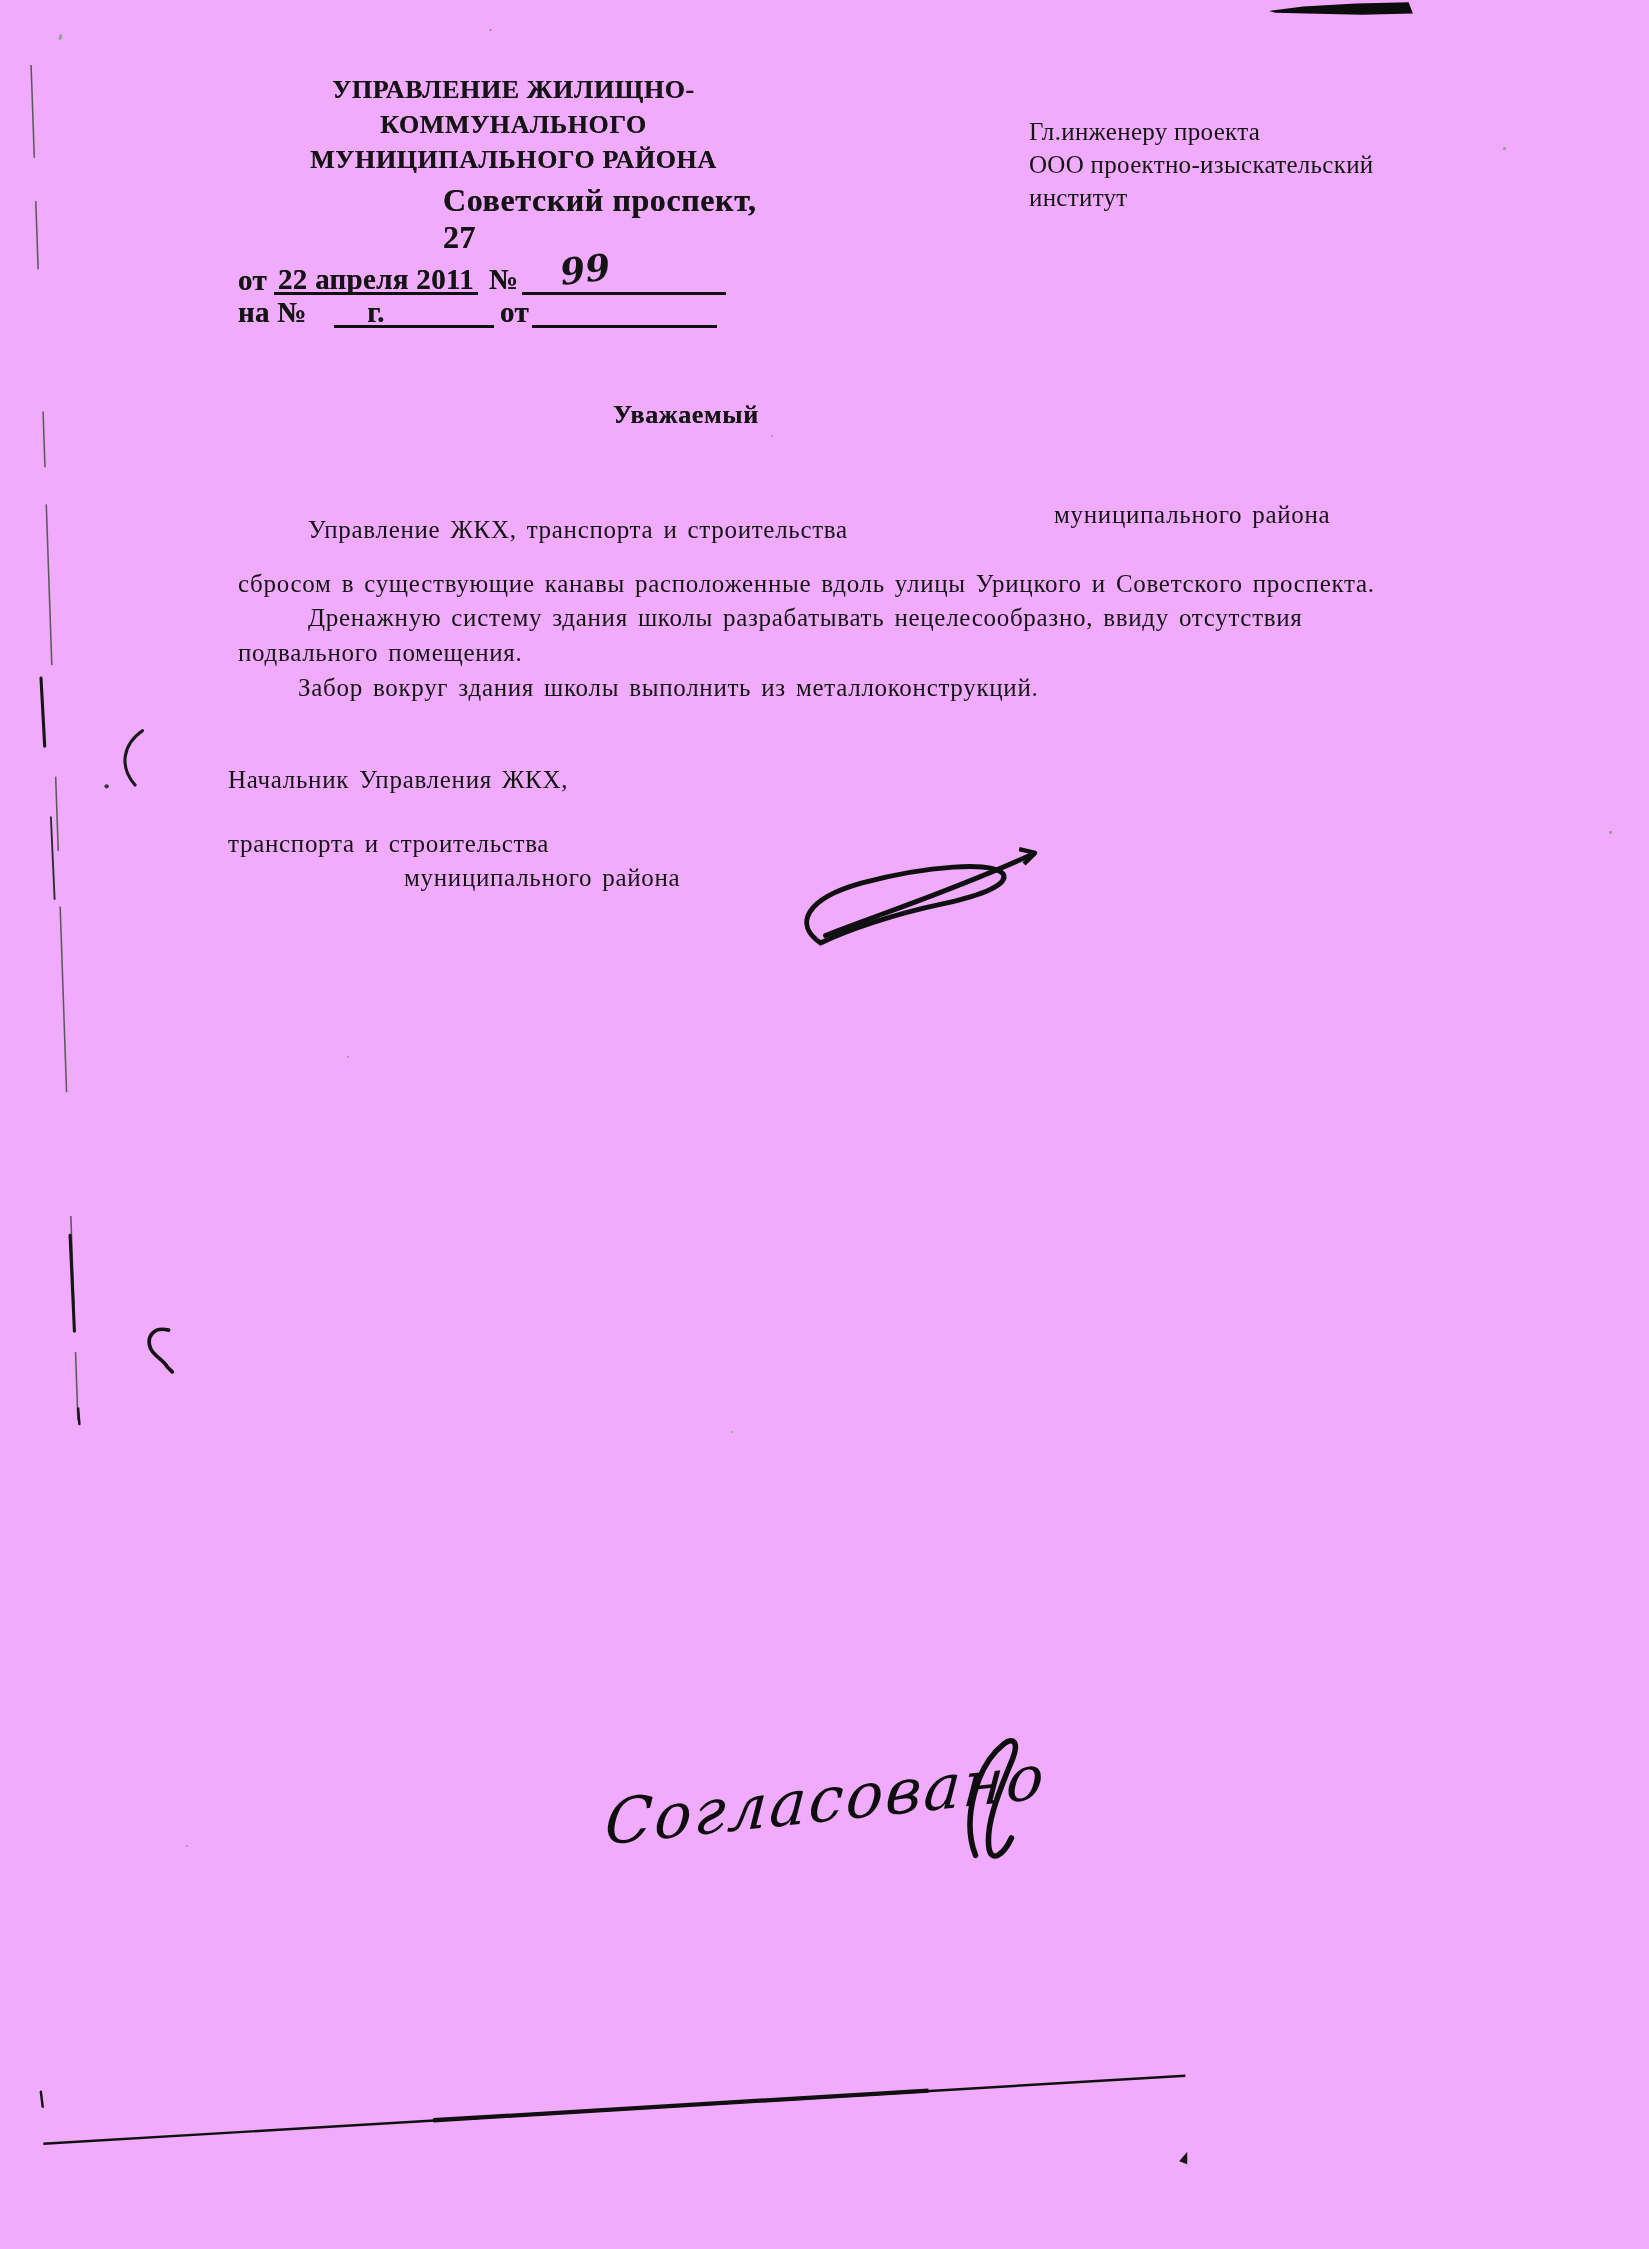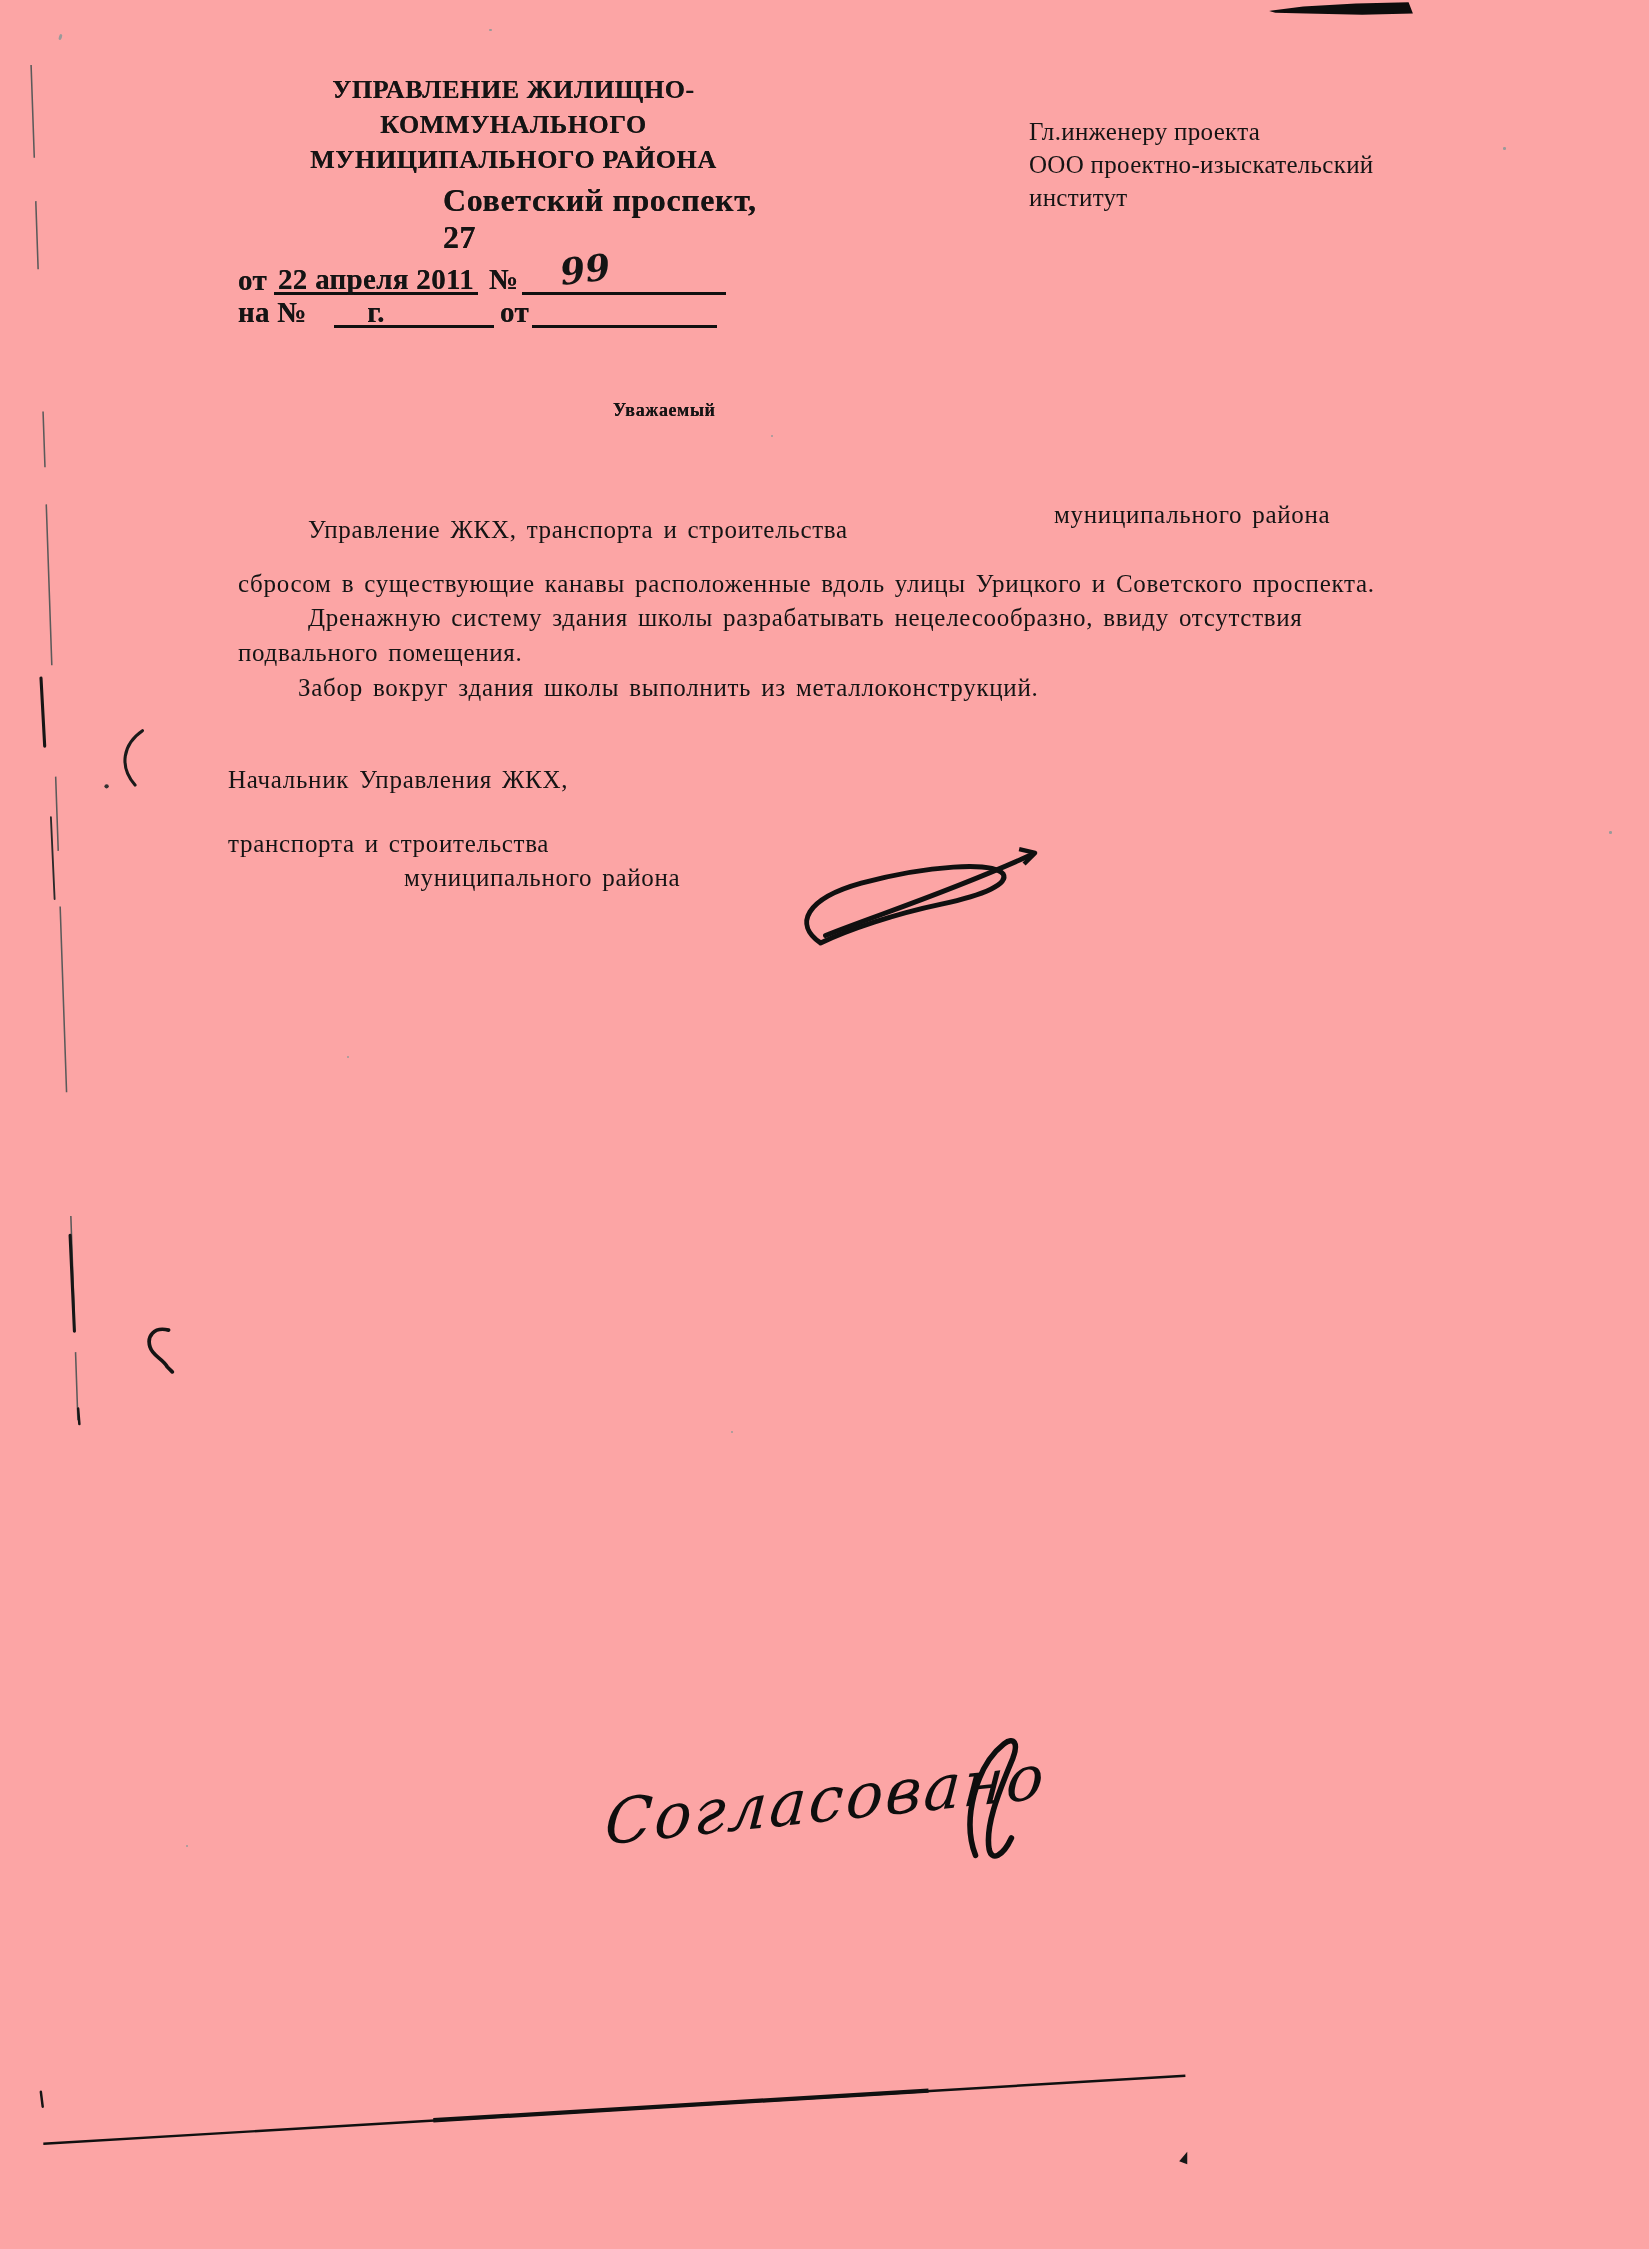--- a/index.html
+++ b/index.html
@@ -1,19 +1,19 @@
 <!DOCTYPE html>
 <html style="font-size:10px"><head>
 <meta charset="utf-8">
 <style>
   html,body{margin:0;padding:0;background:#e8e8e8;}
   .page{
     position:relative;
     width:1650px;height:2250px;
-    background:#fca5a5;
+    background:#f0abfc;
     overflow:hidden;
     font-family:"Liberation Serif", serif;
     color:#141414;
   }
   .abs{position:absolute;}
   .ink{text-shadow:0 0 0.4px rgba(10,10,10,.75);}
   
   .org-block{
     left:201px;top:72px;width:625px;
     text-align:center;
@@ -40,21 +40,21 @@
     left:560px;top:248px;
     font-family:"DejaVu Serif", serif;
     font-style:italic;font-weight:bold;font-size:36px;
     transform:rotate(-7deg);
   }
   .ref-na{left:238px;top:296px;}
   .ref-fill2{left:334px;top:296px;width:160px;height:28.5px;}
   .ref-ot2{left:500px;top:296px;}
   .ref-fill3{left:532px;top:296px;width:185px;height:28.5px;}
   
-  .salutation{left:613px;top:400px;font-weight:bold;font-size:18px;letter-spacing:0.6px;}
+  .salutation{left:613px;top:400px;font-weight:bold;font-size:26px;letter-spacing:0.6px;}
   .bline{font-size:25px;letter-spacing:0.7px;word-spacing:3.1px;white-space:nowrap;}
   .l0{left:308px;top:500px;margin-top:16px;}
   .l1{left:1054px;top:501px;}
   .l2{left:238px;top:535px;}
   .l3{left:238px;top:570px;text-align:center;}
   .l4{left:308px;top:604px;}
   .l5{left:238px;top:639px;}
   .l6{left:298px;top:674px;}
   
   .s0{left:228px;top:766px;font-family:Liberation Serif, serif;}

